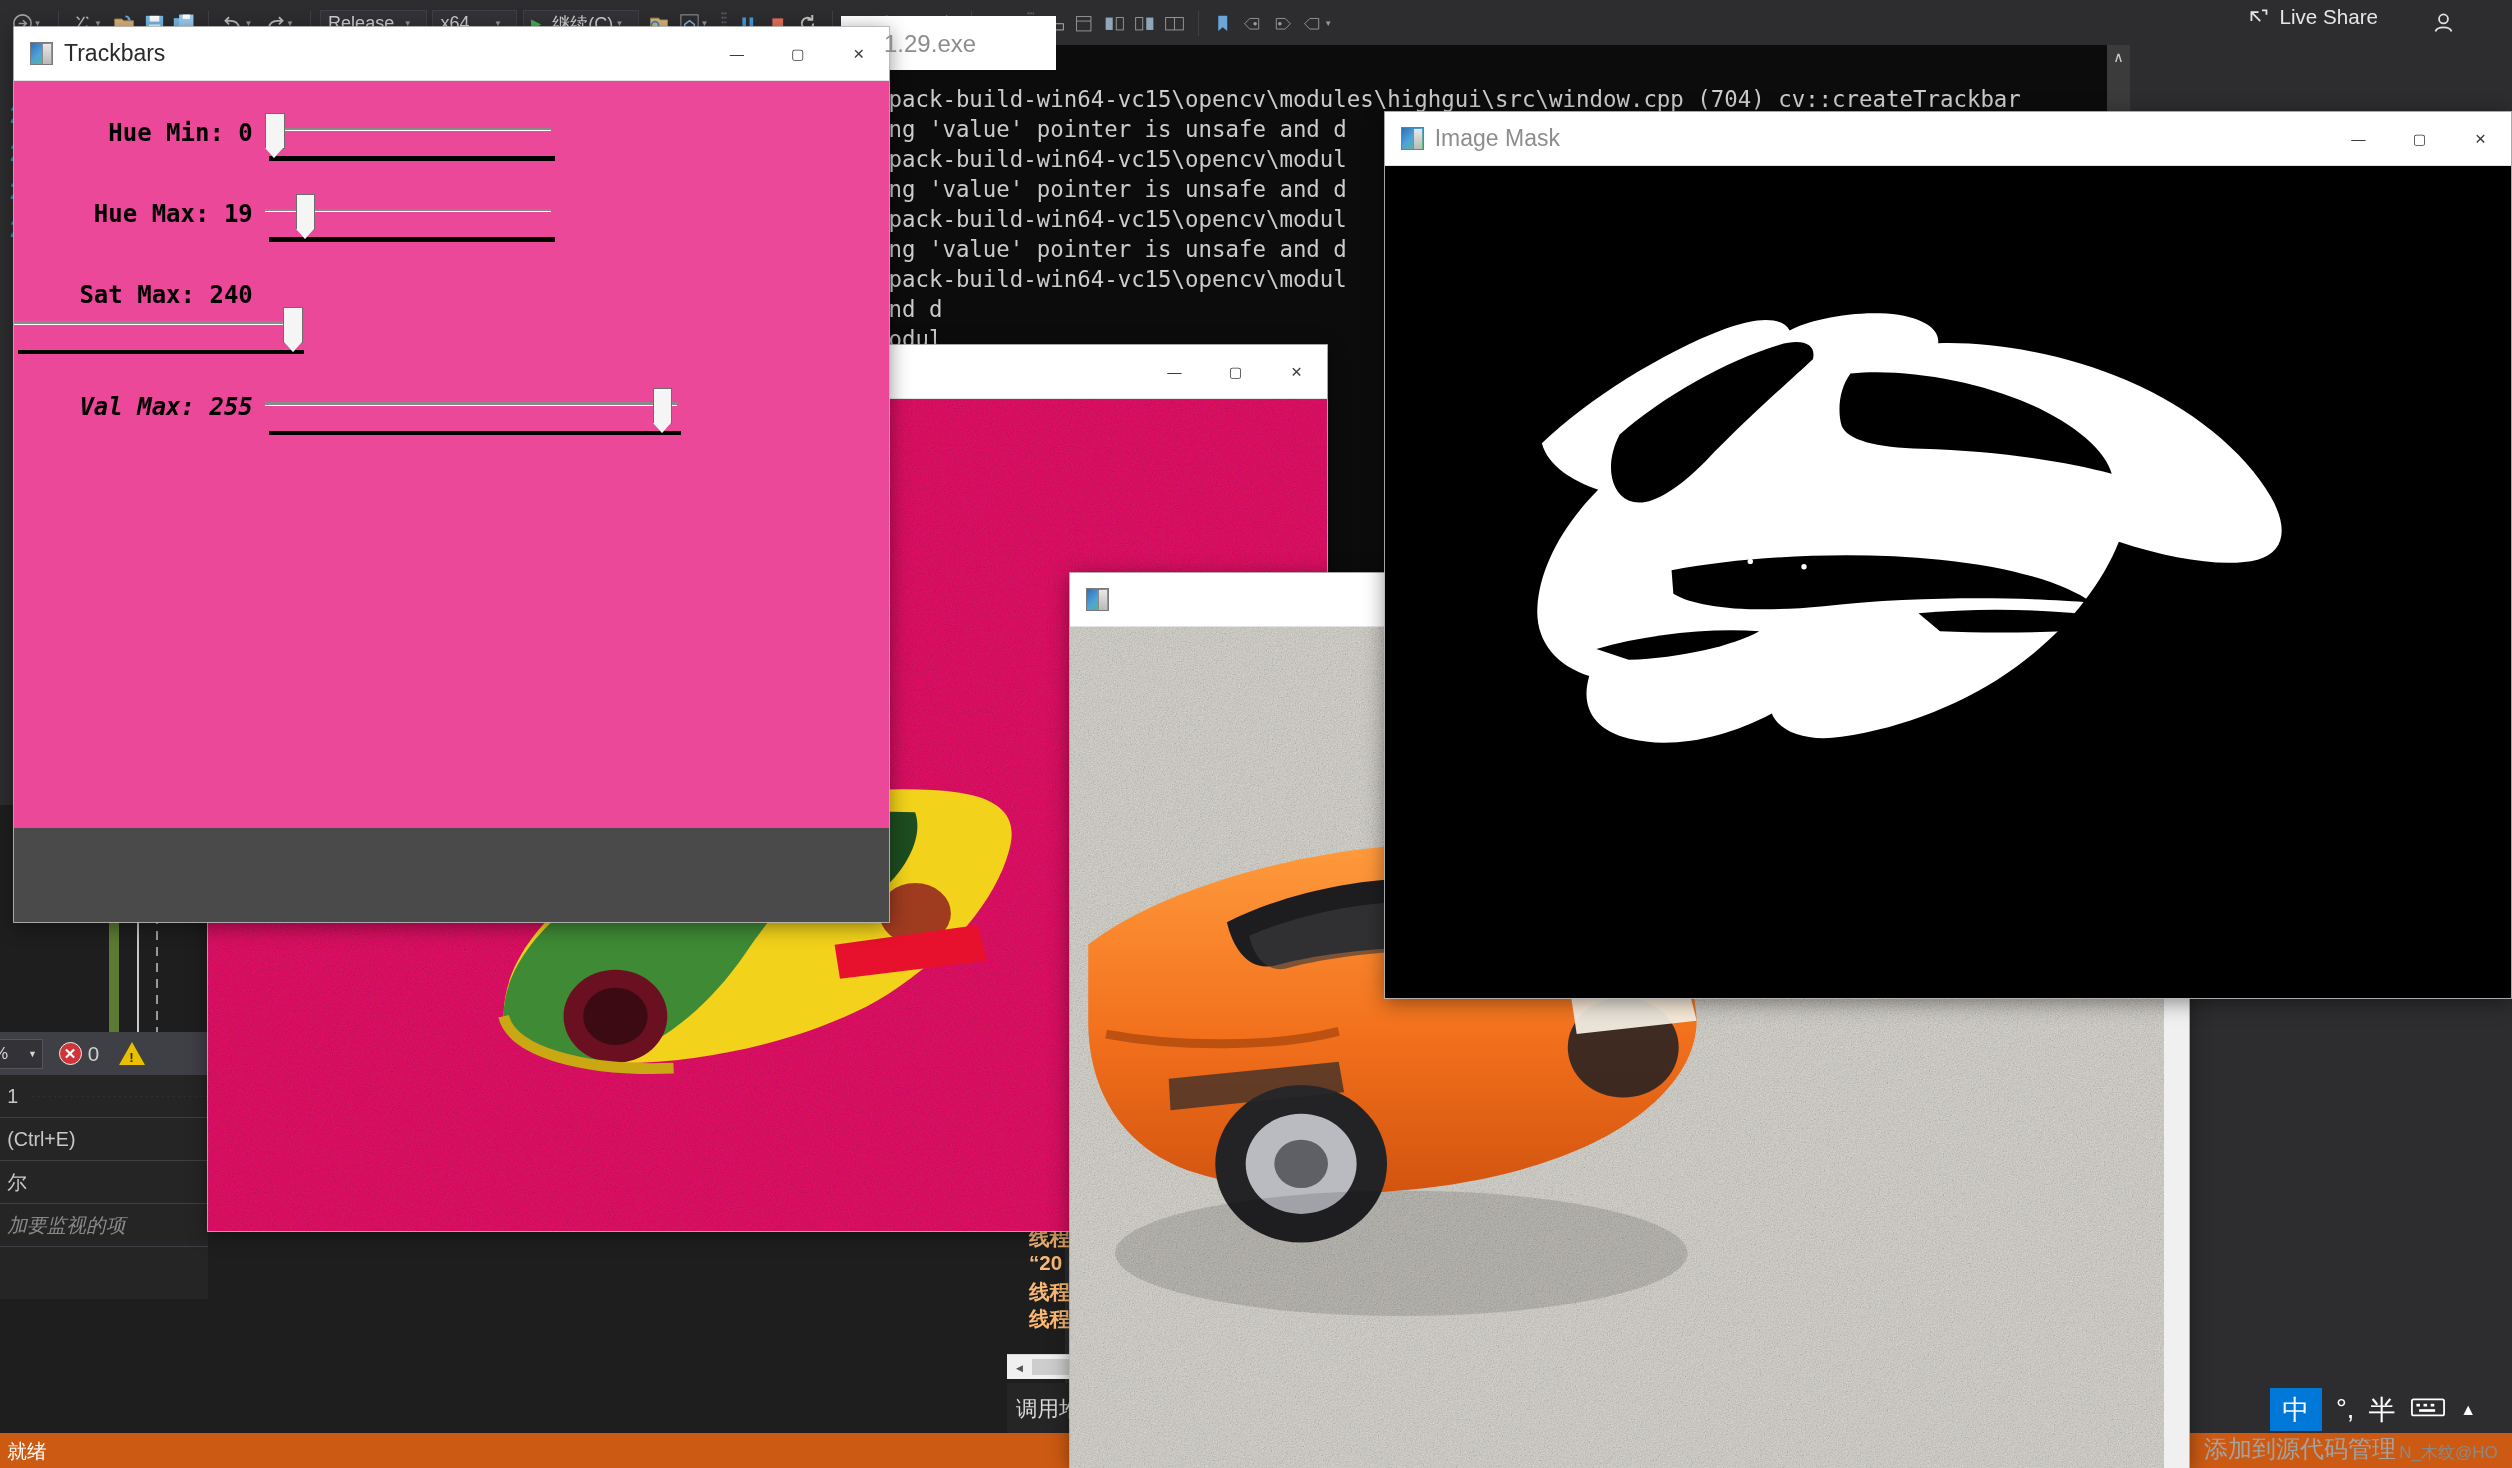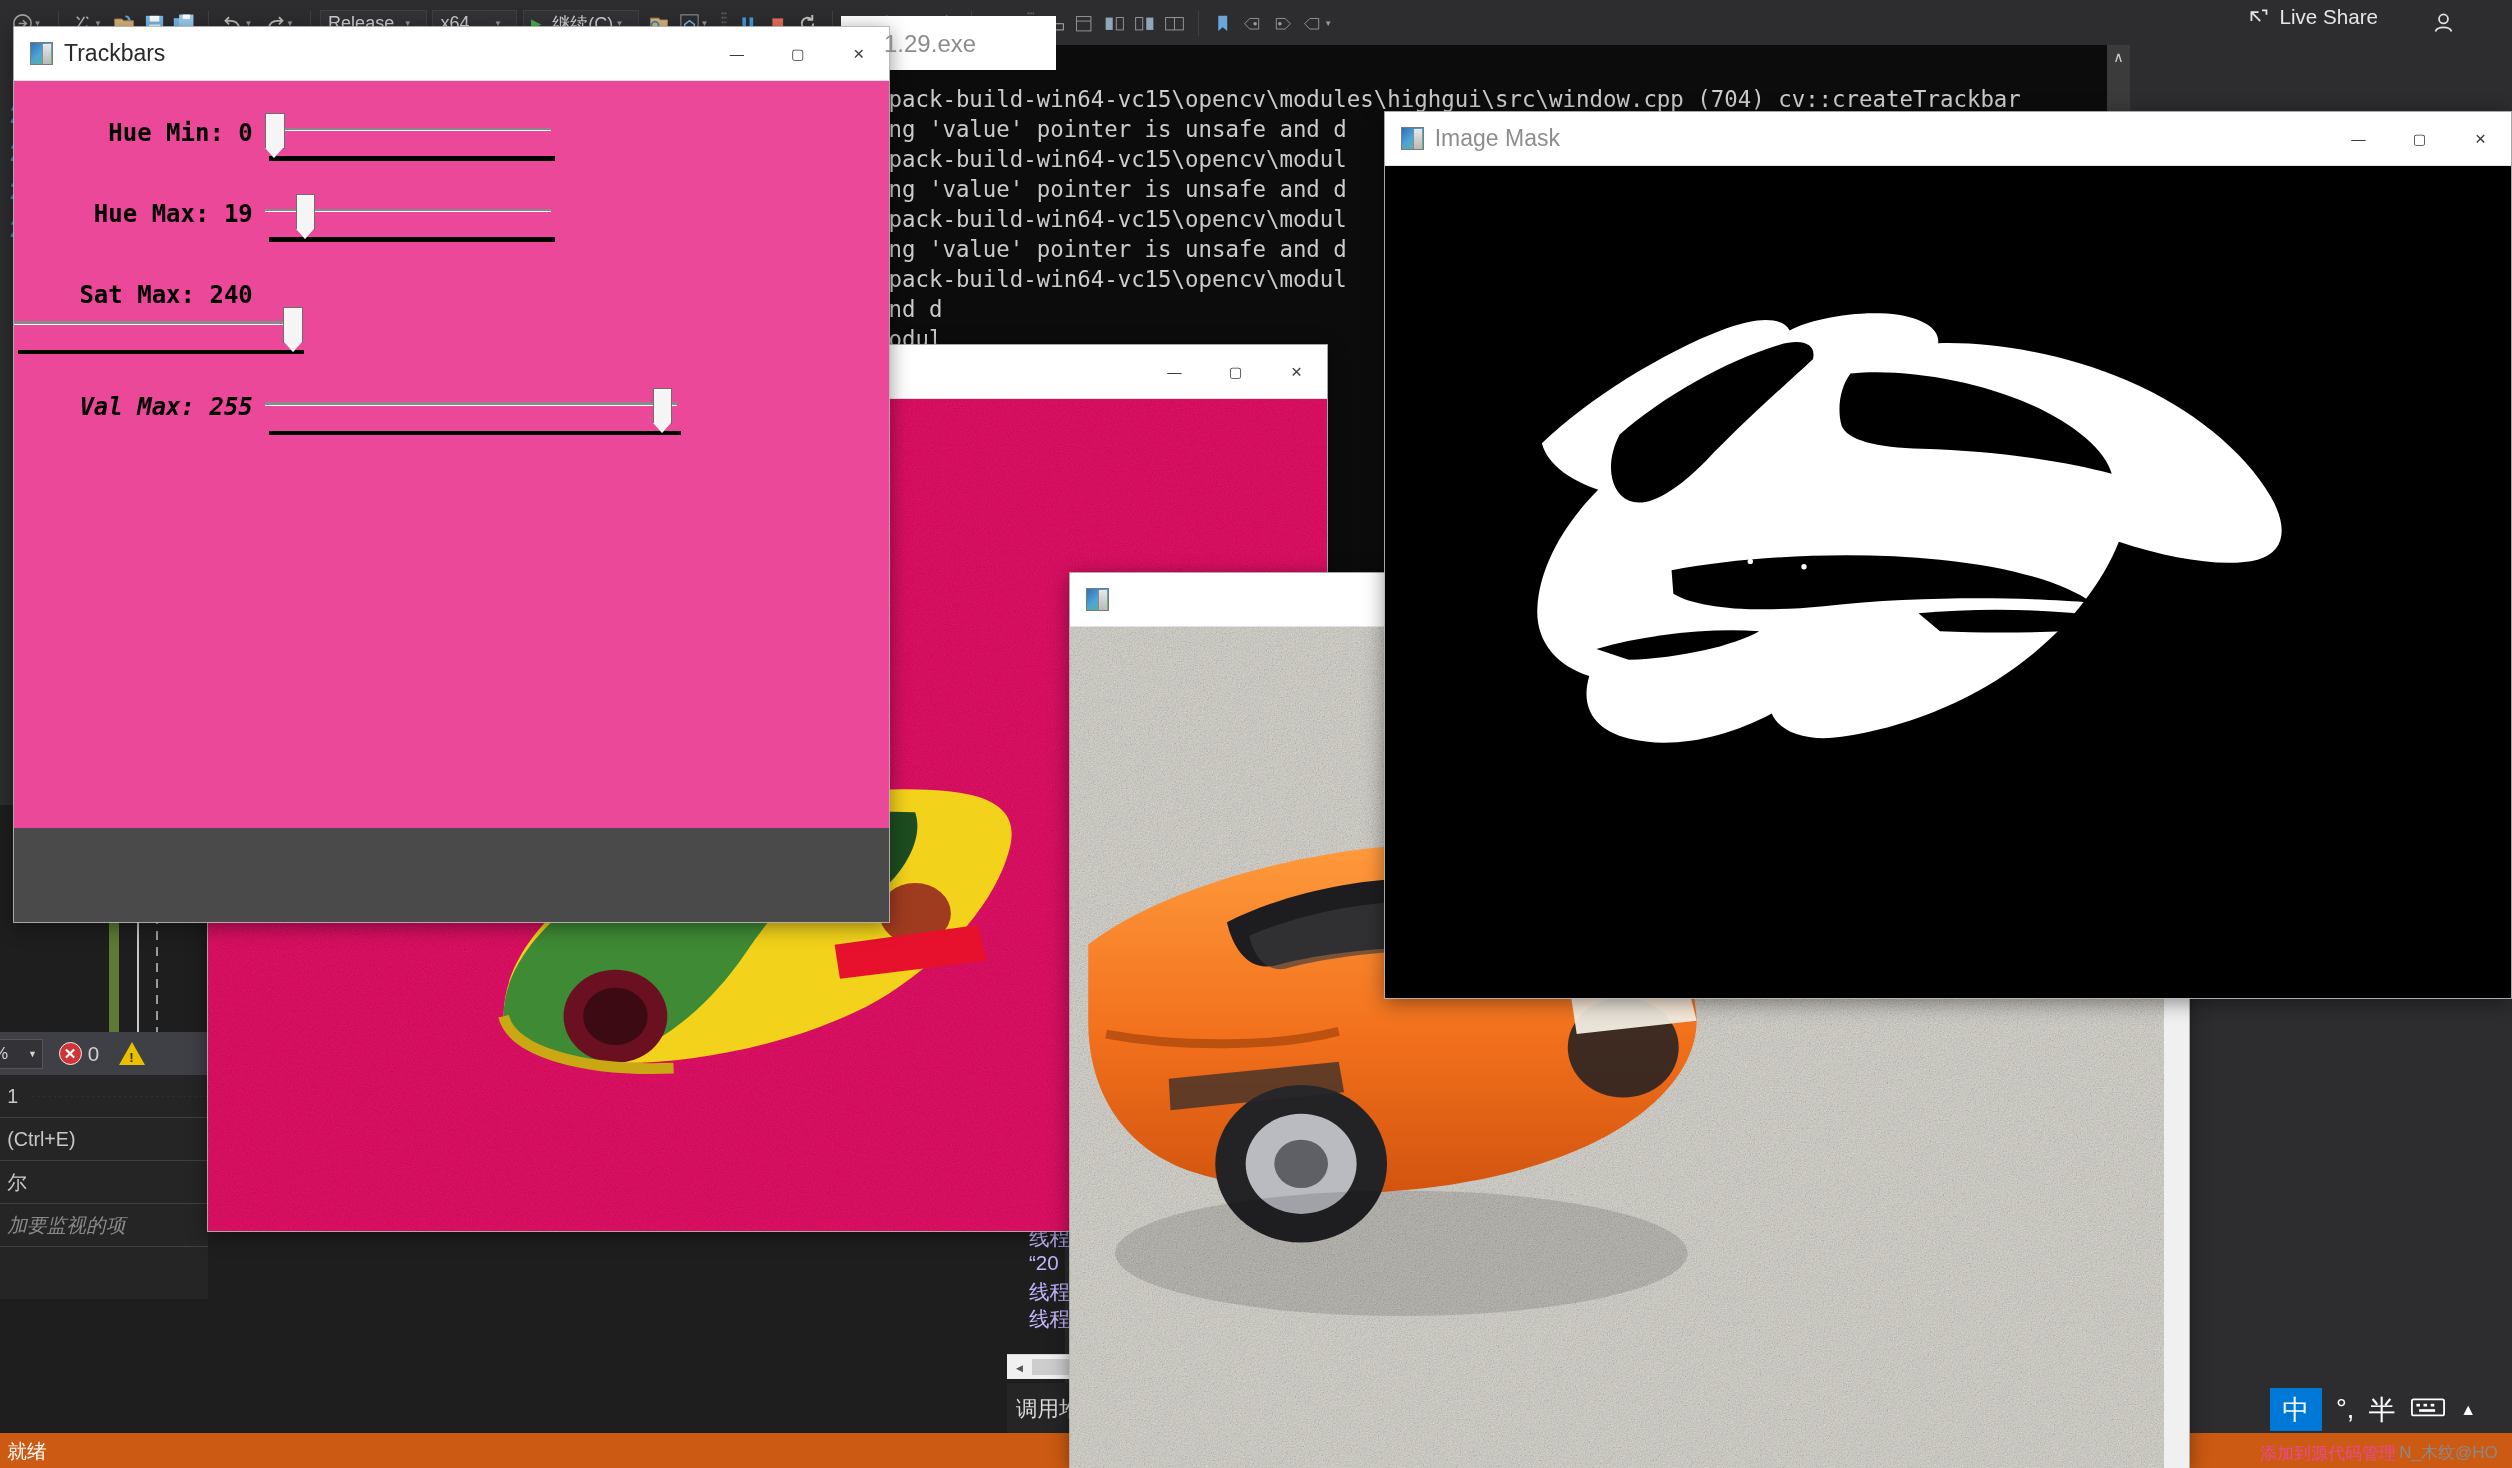--- a/index.html
+++ b/index.html
@@ -103,21 +103,21 @@
   .sb-thumb { height:16px; background:#cdcdcd; }
   .scrollbar-v { position:absolute; width:25px; background:#f0f0f0; }
 
   
   .ime { position:absolute; right:36px; bottom:38px; display:flex; align-items:center;
      gap:14.3px; color:#fff; font-size:27px; }
   .ime-badge { width:52px; height:43px; background:#0078d7; color:#fff; font-size:27px;
      display:flex; align-items:center; justify-content:center; }
   .wm { position:absolute; right:14.3px; bottom:5.4px; color:#8a8a8a; font-size:17px; }
 
-  .cn-frag { position:absolute; color:#c4b5fd; font-size:20.6px; }
+  .cn-frag { position:absolute; color:#fdba74; font-size:20.6px;font-weight:bold; }
 </style>
 </head>
 <body>
 
 <div id="root">
 
   <div class="vs-shell">
 
     <div class="vs-toolbar">
       <div style="width:7.2px"></div>
@@ -598,18 +598,18 @@
           <rect x="2" y="6" width="36" height="18" rx="2" fill="none" stroke="#fff" stroke-width="2"></rect>
           <rect x="7" y="11" width="4" height="3" fill="#fff"></rect>
           <rect x="15" y="11" width="4" height="3" fill="#fff"></rect>
           <rect x="23" y="11" width="4" height="3" fill="#fff"></rect>
           <rect x="10" y="17" width="18" height="3" fill="#fff"></rect>
         </svg>
     </span>
     <span style="font-size:16px">▲</span>
   </div>
 
-  <div style="position:absolute; right:116px; bottom:3.6px; color:#ec4899; font-size:17px;">添加到源代码管理</div>
+  <div style="position:absolute; right:116px; bottom:3.6px; color:#a3a3a3; font-size:24px;">添加到源代码管理</div>
 
   <div class="wm">N_木纹@HO</div>
 
 </div>
 
 
 </body></html>

